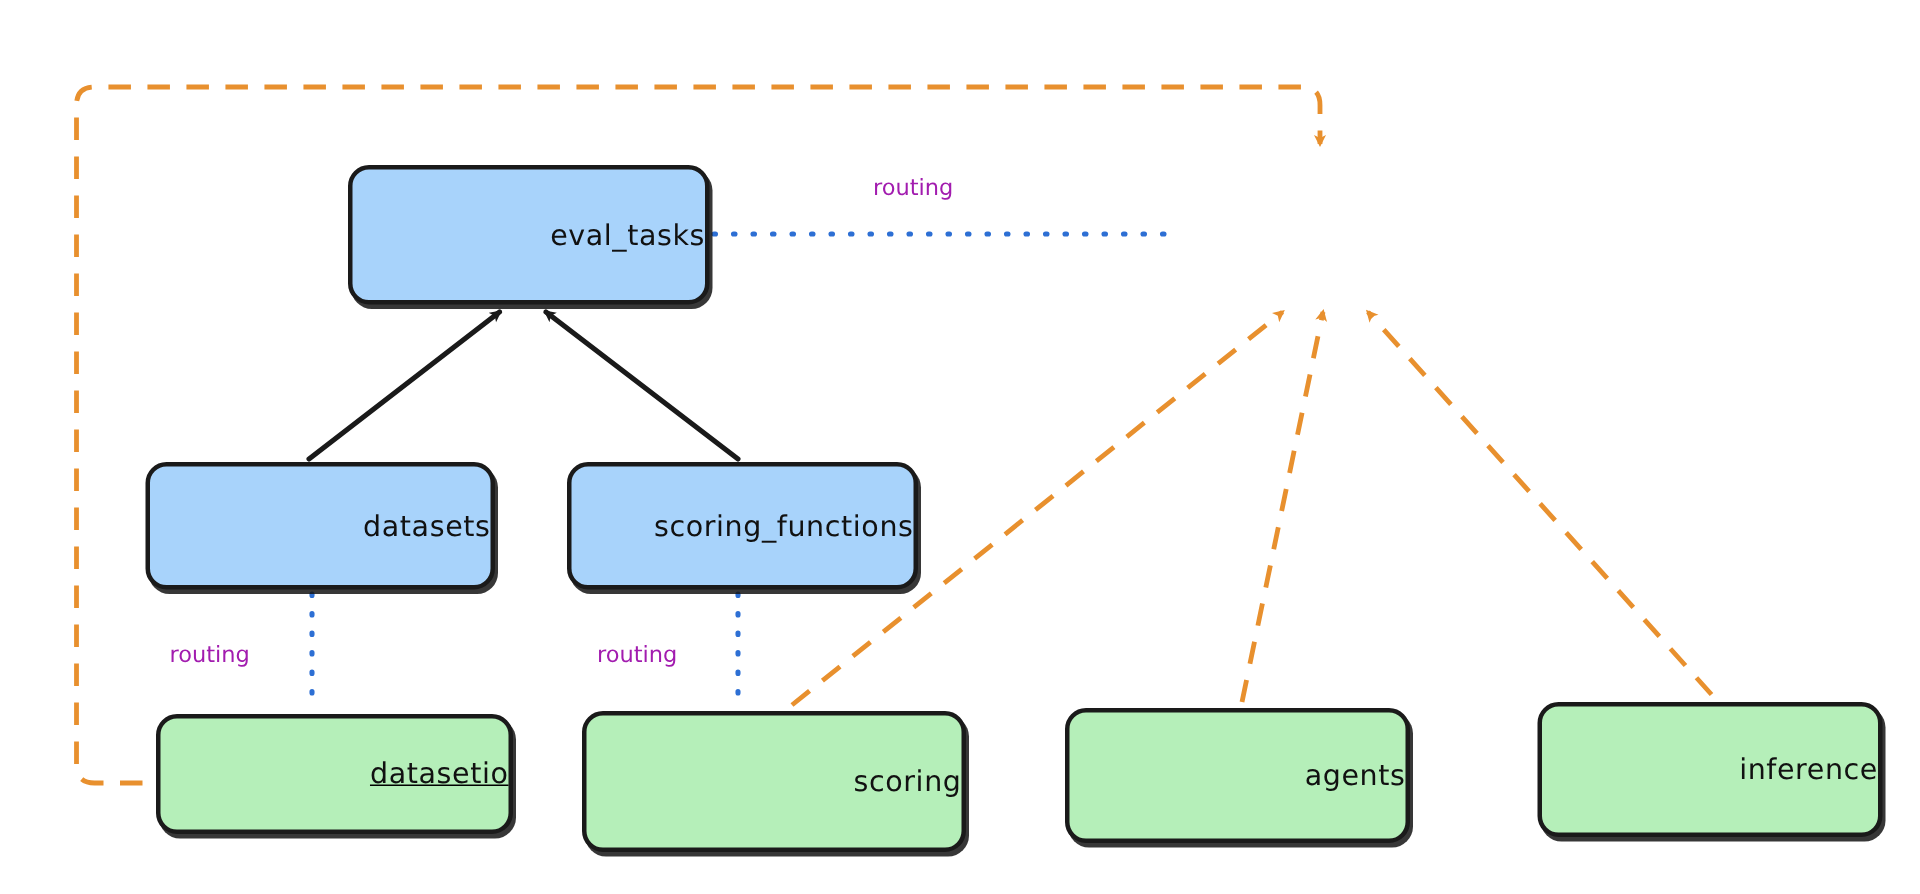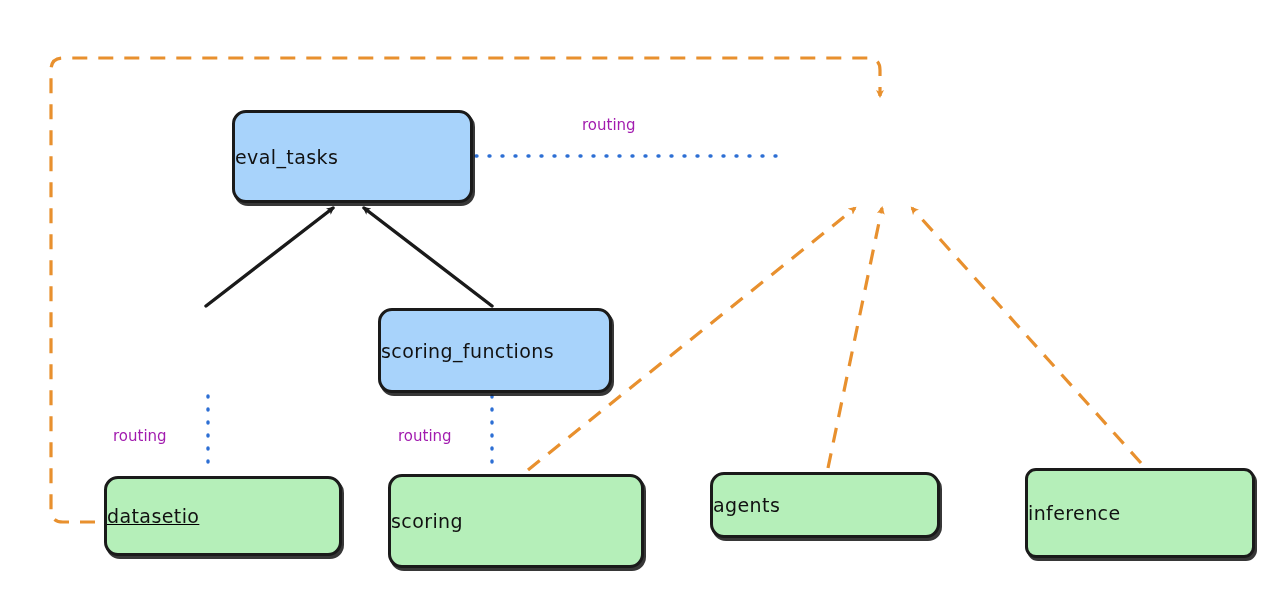--- a/index.html
+++ b/index.html
@@ -24,21 +24,21 @@
     width: 1280px;
     height: 596px;
   }
   .node {
     position: absolute;
     box-sizing: border-box;
     border: 3px solid #1a1a1a;
     border-radius: 14px;
     display: flex;
     align-items: center;
-    justify-content: flex-start;
+    justify-content: flex-end;
     z-index: 5;
     box-shadow: 2px 3px 0 rgba(20,20,20,0.85);
   }
   .node .label {
     font-family: "DejaVu Sans", sans-serif;
     font-size: 19px;
     color: #111111;
     letter-spacing: 0.4px;
     white-space: nowrap;
   }
@@ -86,38 +86,41 @@
     <path d="M208,396 L208,474" fill="none" stroke="#2d6fd4" stroke-width="3.4" stroke-dasharray="1 12" stroke-linecap="round"></path>
 
     <path d="M492,396 L492,472" fill="none" stroke="#2d6fd4" stroke-width="3.4" stroke-dasharray="1 12" stroke-linecap="round"></path>
   </svg>
 
   <div class="node blue" style="left:232px; top:110px; width:241px; height:93px;">
     <span class="label">eval_tasks</span>
   </div>
 
 
+  <div class="node blue" style="left:97px; top:308px; width:233px; height:85px;">
+    <span class="label">datasets</span>
+  </div>
 
   <div class="node blue" style="left:378px; top:308px; width:234px; height:85px;">
     <span class="label">scoring_functions</span>
   </div>
 
   <div class="node green" style="left:104px; top:476px; width:238px; height:80px;text-decoration:underline;">
     <span class="label">datasetio</span>
   </div>
 
   <div class="node green" style="left:388px; top:474px; width:256px; height:94px;">
     <span class="label">scoring</span>
   </div>
 
-  <div class="node green" style="left:710px; top:472px; width:230px; height:66px;">
+  <div class="node green" style="left:710px; top:472px; width:230px; height:90px;">
     <span class="label">agents</span>
   </div>
 
-  <div class="node green" style="left:1025px; top:468px; width:230px; height:90px;border-radius:11px;">
+  <div class="node green" style="left:1025px; top:468px; width:230px; height:90px;">
     <span class="label">inference</span>
   </div>
 
   <div class="edge-label" style="left:582px; top:116px;">routing</div>
 
   <div class="edge-label" style="left:113px; top:427px;">routing</div>
 
   <div class="edge-label" style="left:398px; top:427px;">routing</div>
 
 </div>

